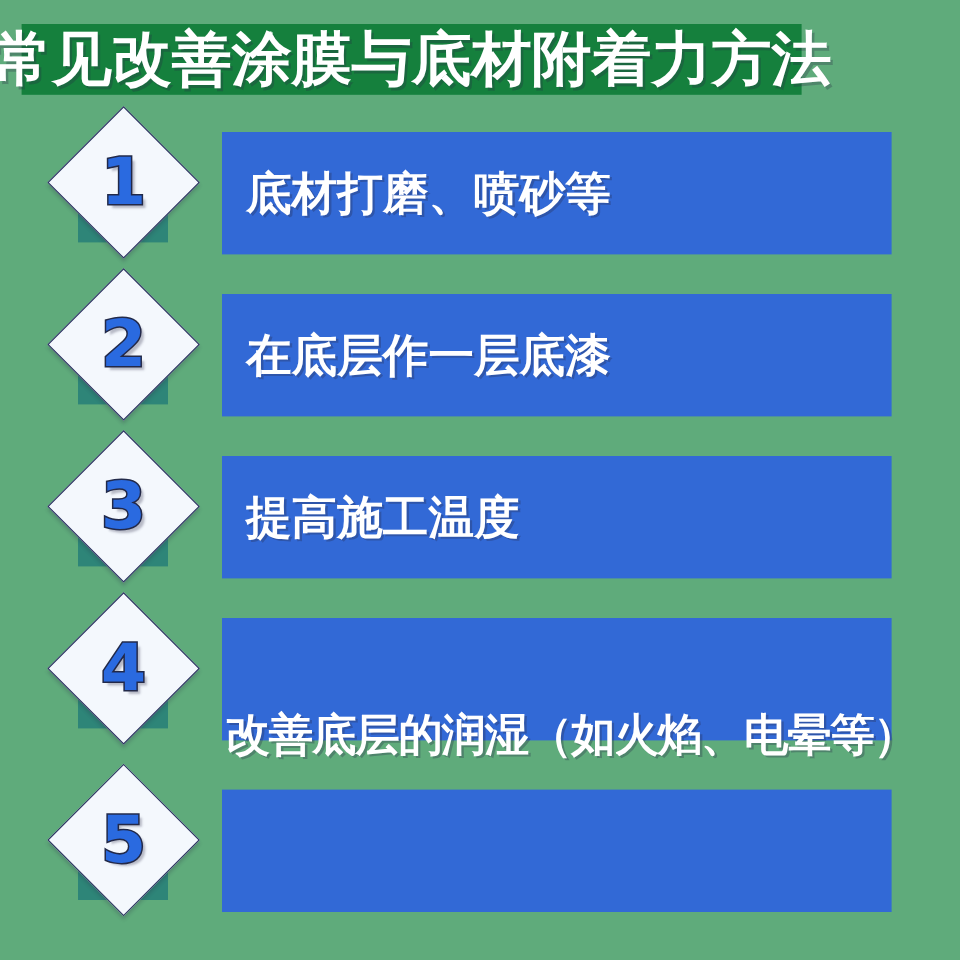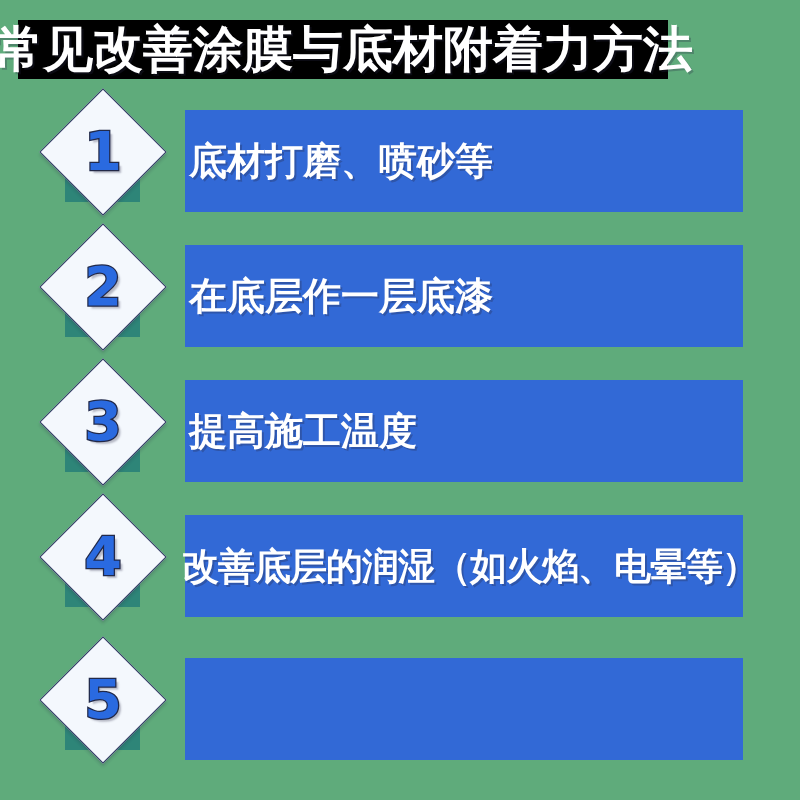--- a/index.html
+++ b/index.html
@@ -21,21 +21,21 @@
     overflow: hidden;
   }
 
   
   #title-banner {
     position: absolute;
     left: 18px;
     top: 20px;
     width: 650px;
     height: 59px;
-    background: #000000;
+    background: #15803d;
     display: flex;
     align-items: center;
     justify-content: center;
     box-sizing: border-box;
   }
   #title-text {
     color: #ffffff;
     font-size: 49px;
     font-weight: bold;
     line-height: 1;
@@ -113,27 +113,28 @@
     width: 600px;
     height: 102px;
     display: flex;
     align-items: center;
     color: #ffffff;
     font-size: 38px;
     font-weight: bold;
     line-height: 1;
     white-space: nowrap;
     text-shadow: 2px 2px 0 rgba(40,40,70,0.30);
-    padding-left: 4px;
+    padding-left: 20px;
     box-sizing: border-box;
   }
   .bar-text.long {
     font-size: 37px;
-    left: 178px;
+    left: 168px;
     letter-spacing: -1px;
+    margin-top: 46px;
   }
 </style>
 </head>
 <body>
 
 <div id="poster">
 
   <div id="title-banner">
     <span id="title-text">常见改善涂膜与底材附着力方法</span>
   </div>

